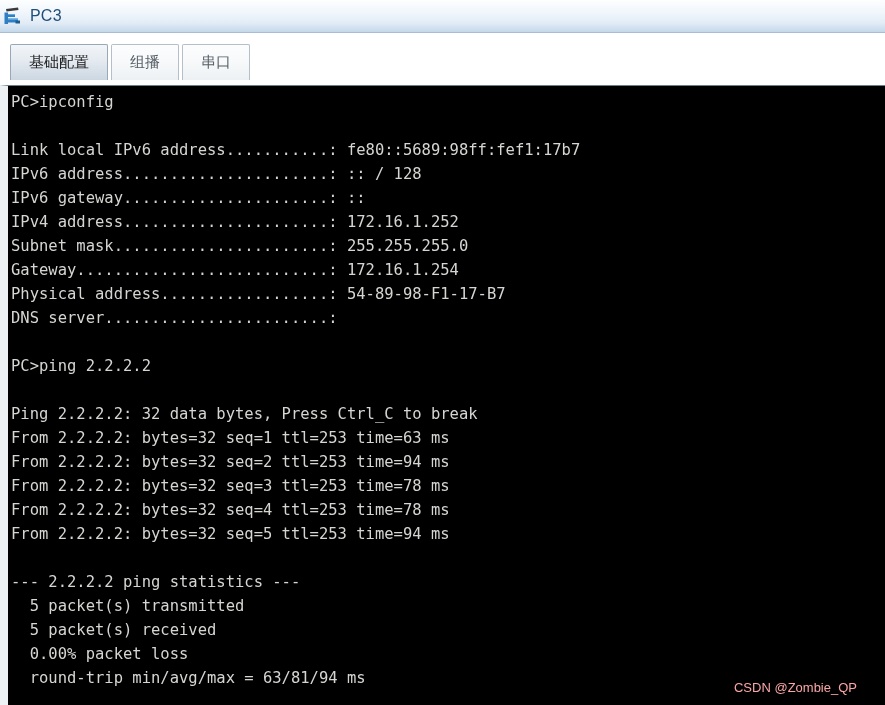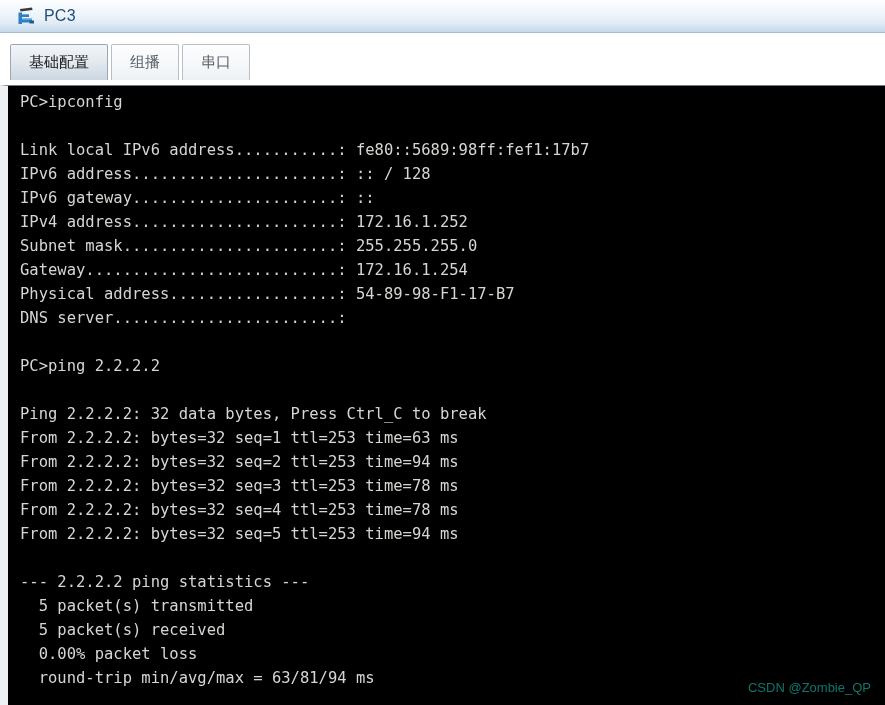--- a/index.html
+++ b/index.html
@@ -27,21 +27,21 @@
   }
 
   
   .titlebar {
     height: 33px;
     flex: 0 0 33px;
     background: linear-gradient(to bottom, #fdfeff 0%, #f2f7fc 35%, #e2ecf6 72%, #c4d8ea 100%);
     border-bottom: 1px solid #a9bdd2;
     display: flex;
     align-items: center;
-    padding-left: 16px;
+    padding-left: 2px;
     box-sizing: border-box;
     text-align: center;
   }
   .title-icon {
     width: 22px;
     height: 22px;
     margin-right: 6px;
     position: relative;
     flex: 0 0 22px;
   }
@@ -102,39 +102,39 @@
     overflow: hidden;
   }
   .terminal {
     position: absolute;
     left: 0; top: 0; right: 0; bottom: 0;
     background: #000000;
     color: #d5d5d2;
     font-family: "DejaVu Sans Mono", "Liberation Mono", monospace;
     font-size: 15.5px;
     line-height: 24px;
-    padding: 4px 0 0 12px;
+    padding: 4px 0 0 3px;
     box-sizing: border-box;
     white-space: pre;
     overflow: hidden;
     letter-spacing: 0px;
   }
   .terminal .line {
     height: 24px;
     white-space: pre;
   }
 
   
   .watermark {
     position: absolute;
-    right: 14px;
+    right: 28px;
     bottom: 10px;
     font-family: "Liberation Sans", sans-serif;
     font-size: 13px;
-    color: #0f766e;
+    color: #fca5a5;
     pointer-events: none;
     white-space: nowrap;
     margin-left: 44px;
   }
 </style>
 </head>
 <body>
 
 <div class="window">
 

